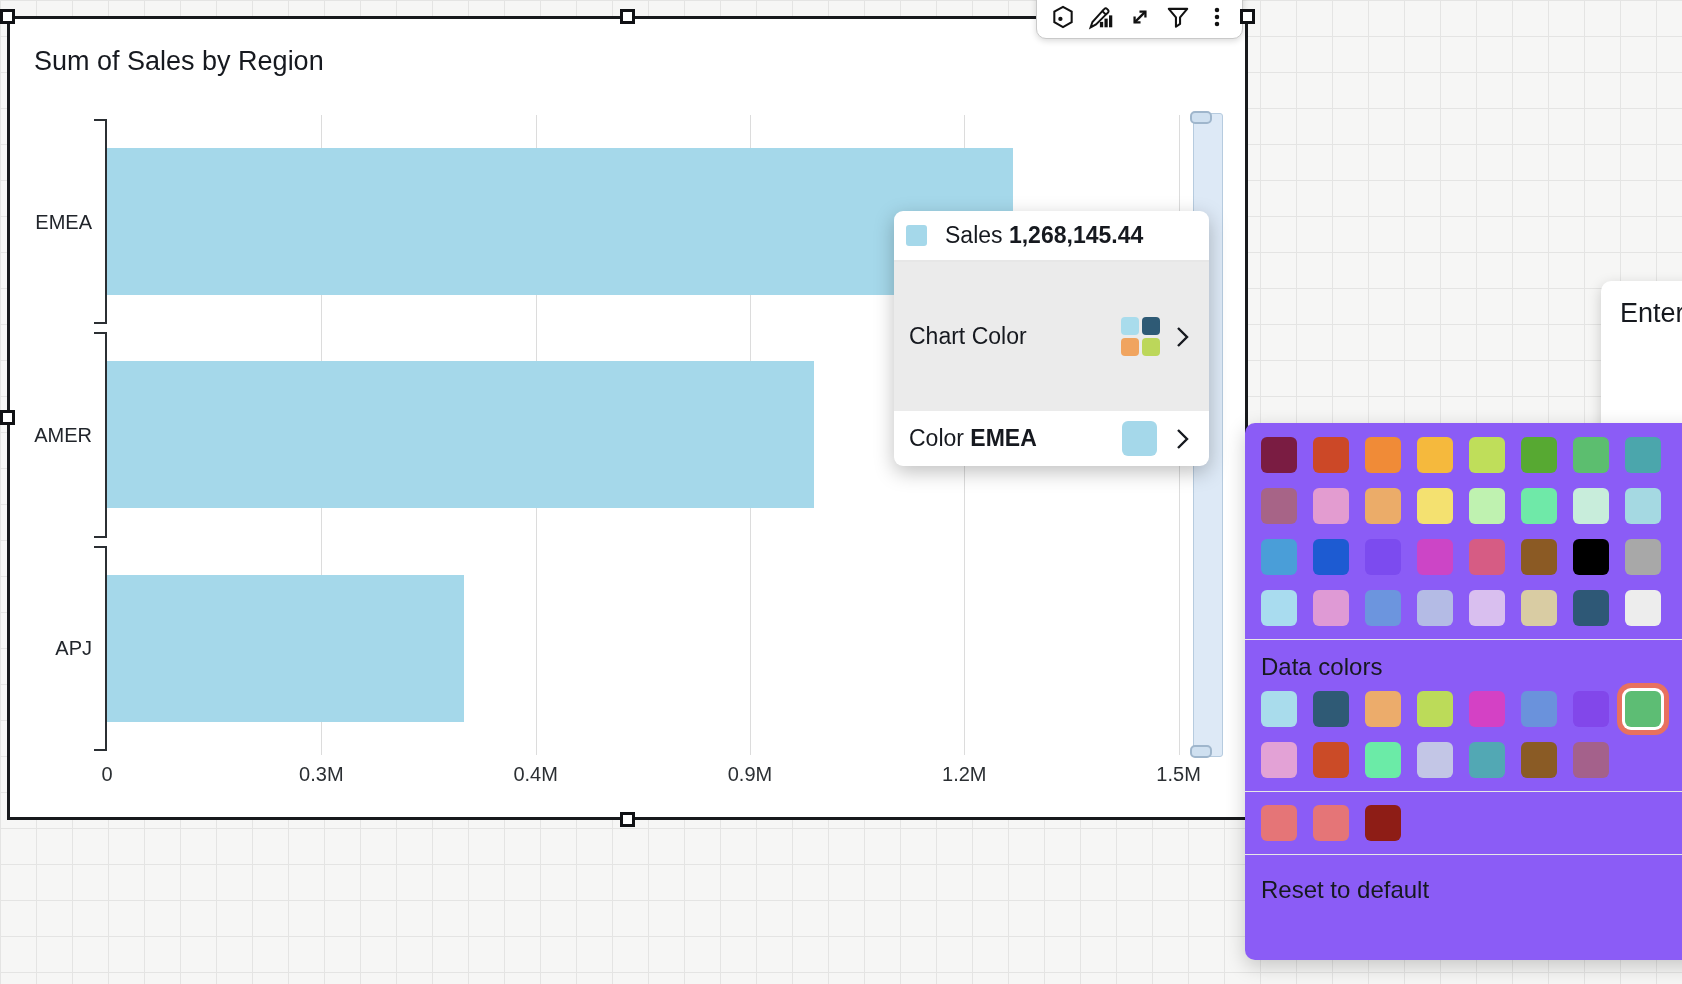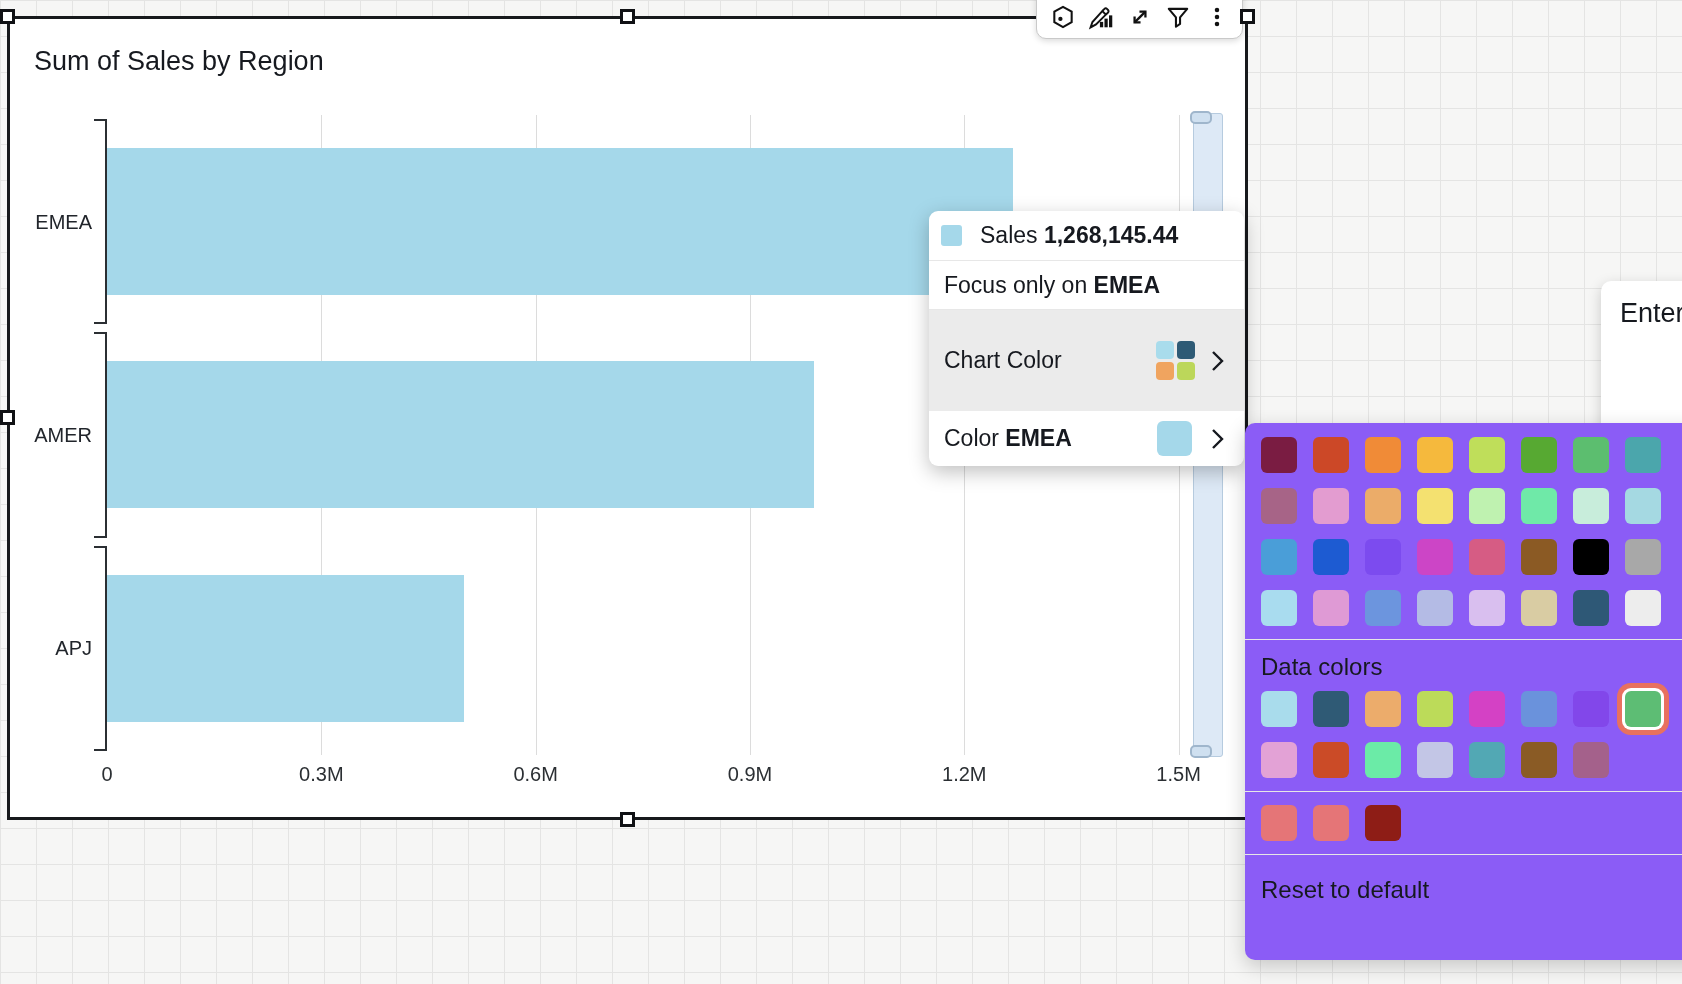--- a/index.html
+++ b/index.html
@@ -32,21 +32,21 @@
     border:3px solid #101114; z-index:30; }
 
   
   #toolbar { position:absolute; left:1036px; top:-14px; width:207px; height:53px;
     background:#fff; border:1px solid #c9c9c9; border-radius:10px;
     box-shadow:0 2px 6px rgba(0,0,0,.15); z-index:25;
     display:flex; align-items:flex-end; justify-content:space-evenly; padding:0 4px 5px; }
   .tbtn { width:34px; height:32px; display:flex; align-items:center; justify-content:center; }
 
   
-  #menu { position:absolute; left:929px; top:211px; width:315px; height:255px;
+  #menu { position:absolute; left:894px; top:211px; width:315px; height:255px;
     background:#fff; border-radius:9px; box-shadow:0 6px 20px rgba(0,0,0,.25);
     z-index:20; overflow:hidden; display:flex; flex-direction:column; font-size:23px; }
   .mrow { display:flex; align-items:center; padding:0 20px 0 15px; flex:0 0 auto; }
   .mdiv { height:1px; background:#e7e7e7; flex:0 0 auto; }
   #mrow-tooltip { height:49px; padding-left:12px; }
   #mrow-tooltip .tswatch { width:21px; height:21px; border-radius:3px; margin-right:18px; }
   #mrow-focus, #mrow-exclude { height:48px; }
   #mrow-color { height:55px; }
   #mrow-chartcolor { flex:1 1 auto; background:#ebebeb; }
   .mlabel { flex:1 1 auto; white-space:nowrap; }
@@ -93,21 +93,21 @@
       <div class="bar" style="top: 459.667px; width: 357.19px; background: rgb(165, 216, 234);"></div>
     </div>
   <div id="ylabels">
       <div class="ylabel" style="top: 191.667px;">EMEA</div>
       <div class="ylabel" style="top: 405px;">AMER</div>
       <div class="ylabel" style="top: 618.333px;">APJ</div>
     </div>
   <div id="xticks">
       <div class="xtick" style="left: 97px;">0</div>
       <div class="xtick" style="left: 311.314px;">0.3M</div>
-      <div class="xtick" style="left: 525.628px;">0.6M</div>
+      <div class="xtick" style="left: 525.628px;">0.4M</div>
       <div class="xtick" style="left: 739.942px;">0.9M</div>
       <div class="xtick" style="left: 954.256px;">1.2M</div>
       <div class="xtick" style="left: 1168.57px;">1.5M</div>
     </div>
   <div id="vscroll">
     <div class="scroll-handle" style="top:-3px"></div>
     <div class="scroll-handle" style="top:631px"></div>
   </div>
 <div class="bracket" style="left: 84px; top: 100px; height: 205.333px;"></div>
     <div class="bracket" style="left: 84px; top: 313.333px; height: 205.333px;"></div>
@@ -156,23 +156,20 @@
     </svg>
   </div>
 </div>
 
 <div id="menu">
   <div class="mrow" id="mrow-tooltip">
     <div class="tswatch" style="background: rgb(165, 216, 234);"></div>
     <div class="mlabel"><span>Sales</span>&nbsp;<b>1,268,145.44</b></div>
   </div>
   <div class="mdiv"></div>
-  <div class="mrow" id="mrow-focus">
-    <div class="mlabel"><span>Focus only on </span><b>EMEA</b></div>
-  </div>
   <div class="mdiv"></div>
   <div class="mrow" id="mrow-chartcolor">
     <div class="mlabel">Chart Color</div>
     <div class="mini-grid">
         <div class="sw" style="background: rgb(169, 220, 236);"></div>
         <div class="sw" style="background: rgb(46, 90, 117);"></div>
         <div class="sw" style="background: rgb(240, 164, 95);"></div>
         <div class="sw" style="background: rgb(188, 215, 90);"></div>
       </div>
     <div class="chev">

